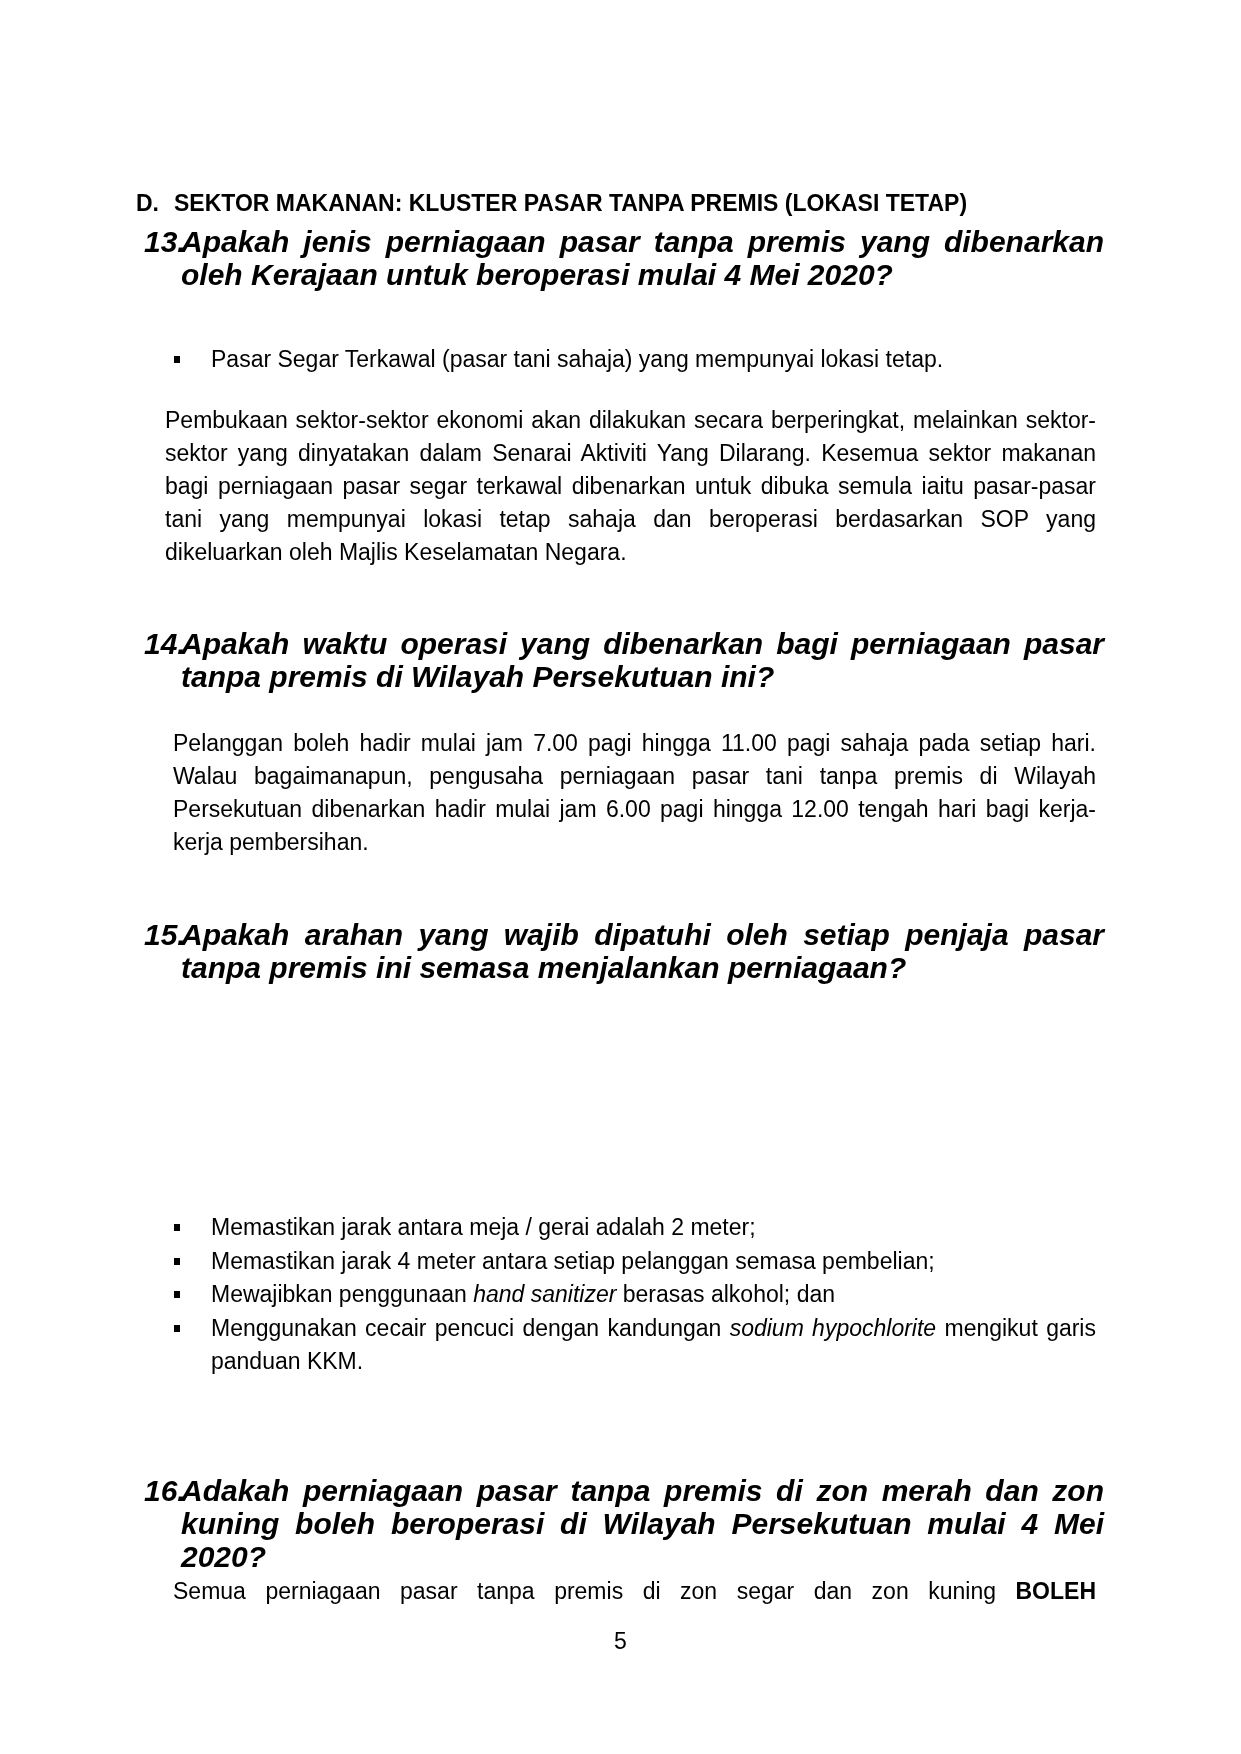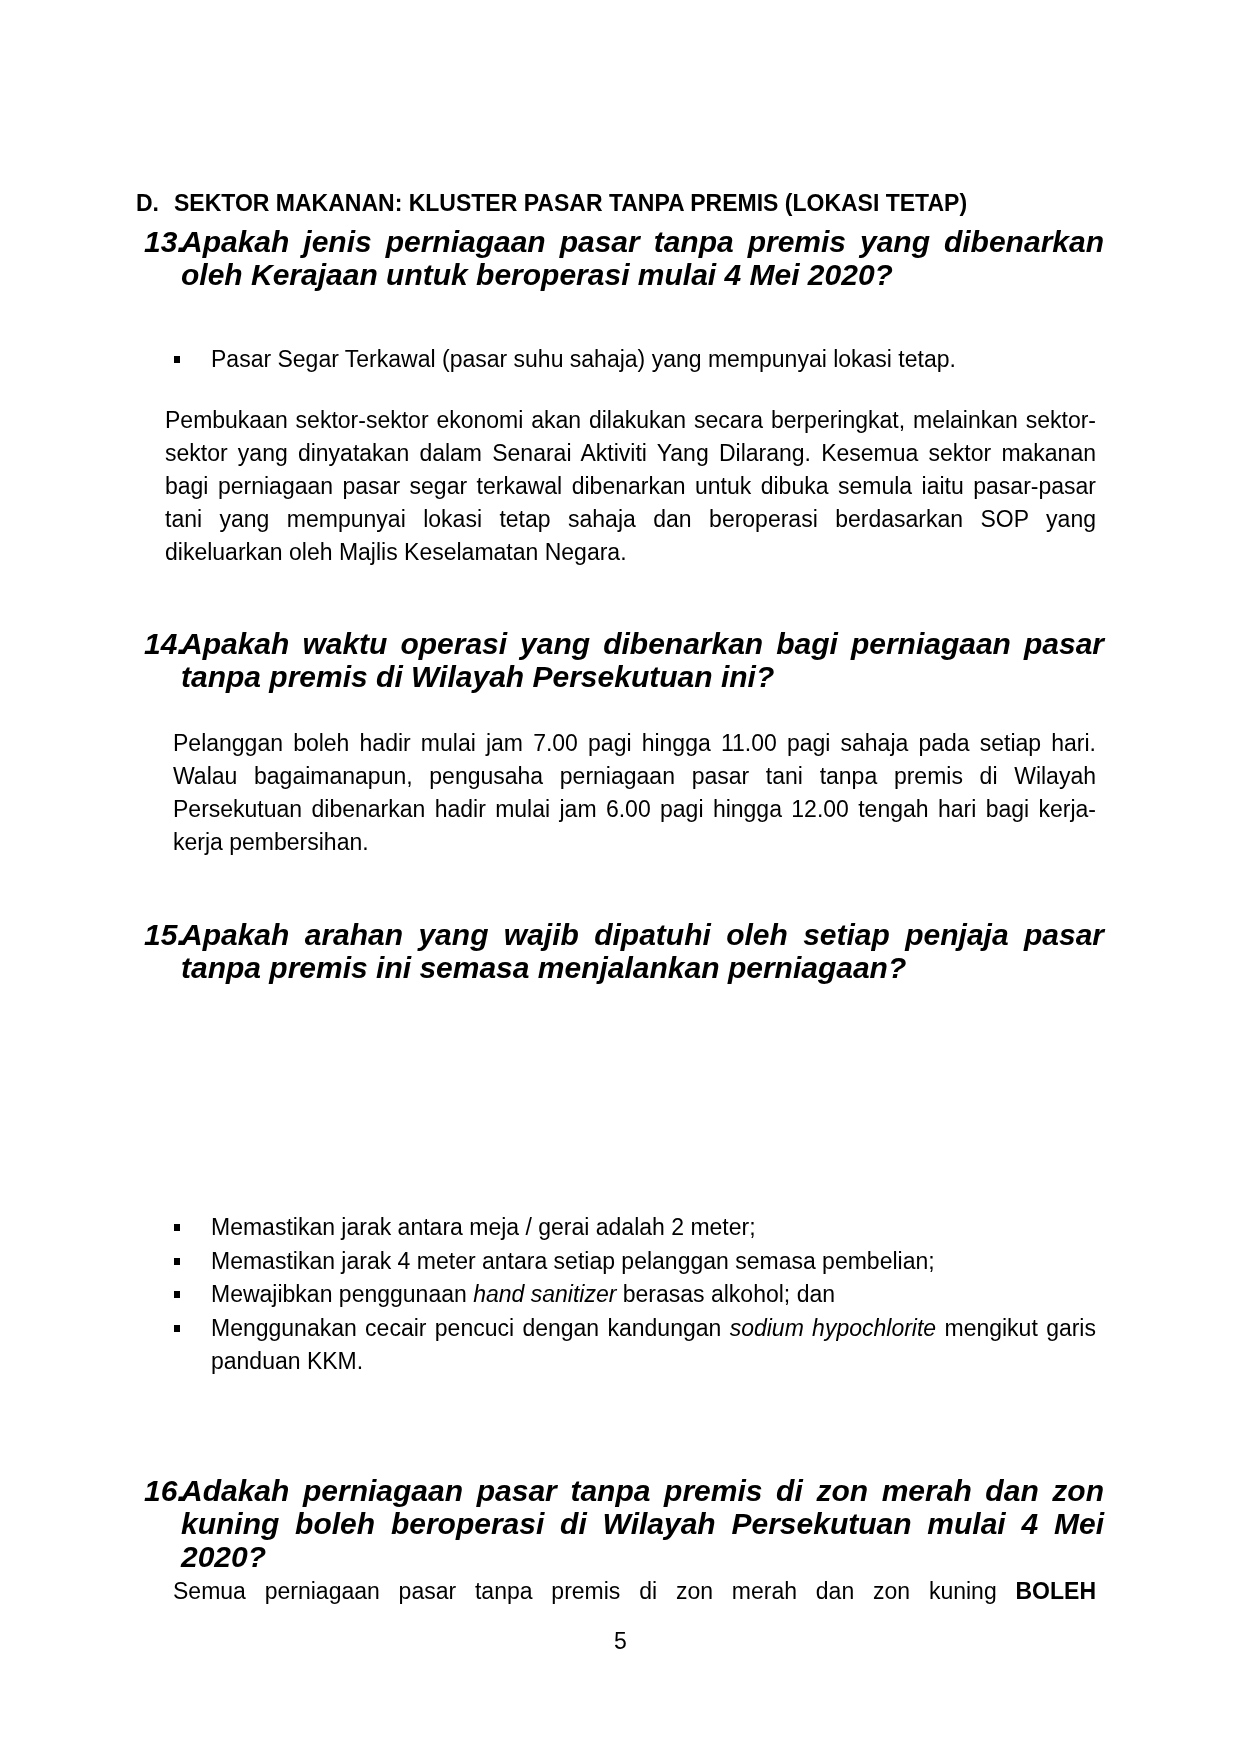--- a/index.html
+++ b/index.html
@@ -43,21 +43,21 @@
     <span class="letter">D.</span><span>SEKTOR MAKANAN: KLUSTER PASAR TANPA PREMIS (LOKASI TETAP)</span>
   </div>
 
   <div class="q" style="top:225px;">
     <span class="num">13.</span>
     <span class="qtext">Apakah jenis perniagaan pasar tanpa premis yang dibenarkan oleh Kerajaan untuk beroperasi mulai 4 Mei 2020?</span>
   </div>
   <ul class="bullets" style="top:343px;">
     <li>
       <span class="bullet-icon"></span>
-      <span>Pasar Segar Terkawal (pasar suhu sahaja) yang mempunyai lokasi tetap.</span>
+      <span>Pasar Segar Terkawal (pasar tani sahaja) yang mempunyai lokasi tetap.</span>
     </li>
   </ul>
   <div class="para" style="left:165px; width:931px; top:404px;">Pembukaan sektor-sektor ekonomi akan dilakukan secara berperingkat, melainkan sektor-sektor yang dinyatakan dalam Senarai Aktiviti Yang Dilarang. Kesemua sektor makanan bagi perniagaan pasar segar terkawal dibenarkan untuk dibuka semula iaitu pasar-pasar tani yang mempunyai lokasi tetap sahaja dan beroperasi berdasarkan SOP yang dikeluarkan oleh Majlis Keselamatan Negara.</div>
 
   <div class="q" style="top:627px;">
     <span class="num">14.</span>
     <span class="qtext">Apakah waktu operasi yang dibenarkan bagi perniagaan pasar tanpa premis di Wilayah Persekutuan ini?</span>
   </div>
   <div class="para" style="left:173px; width:923px; top:727px;">Pelanggan boleh hadir mulai jam 7.00 pagi hingga 11.00 pagi sahaja pada setiap hari. Walau bagaimanapun, pengusaha perniagaan pasar tani tanpa premis di Wilayah Persekutuan dibenarkan hadir mulai jam 6.00 pagi hingga 12.00 tengah hari bagi kerja-kerja pembersihan.</div>
 
@@ -82,17 +82,17 @@
       <span class="bullet-icon"></span>
       <span>Menggunakan cecair pencuci dengan kandungan </span><em>sodium hypochlorite</em><span> mengikut garis panduan KKM.</span>
     </li>
   </ul>
 
   <div class="q" style="top:1474px;">
     <span class="num">16.</span>
     <span class="qtext">Adakah perniagaan pasar tanpa premis di zon merah dan zon kuning boleh beroperasi di Wilayah Persekutuan mulai 4 Mei 2020?</span>
   </div>
   <div class="para" style="left:173px; width:923px; top:1575px; text-align:justify; text-align-last:justify;">
-    <span>Semua perniagaan pasar tanpa premis di zon merah dan zon kuning </span><b>BOLEH</b>
+    <span>Semua perniagaan pasar tanpa premis di zon segar dan zon kuning </span><b>BOLEH</b>
   </div>
 
   <div class="page-number">5</div>
 </div>
 
 </body></html>

